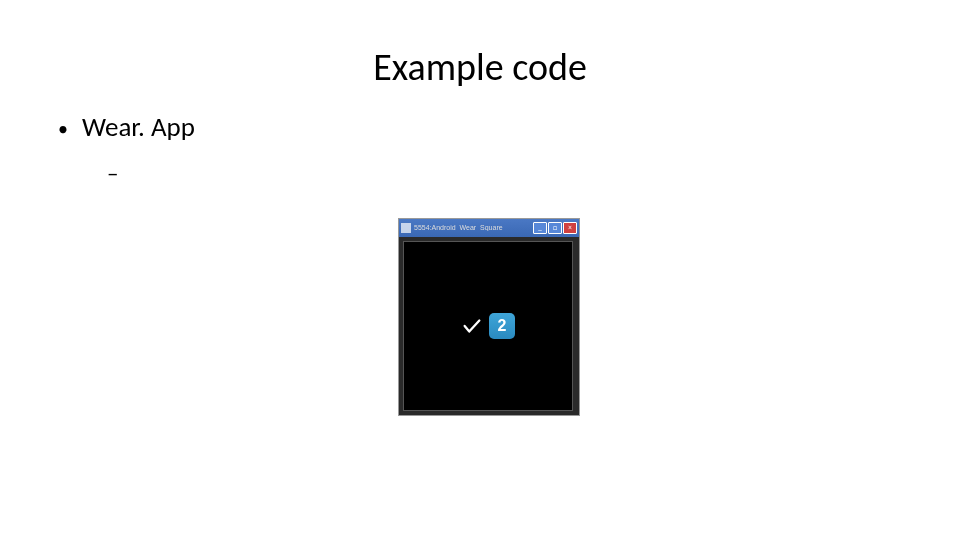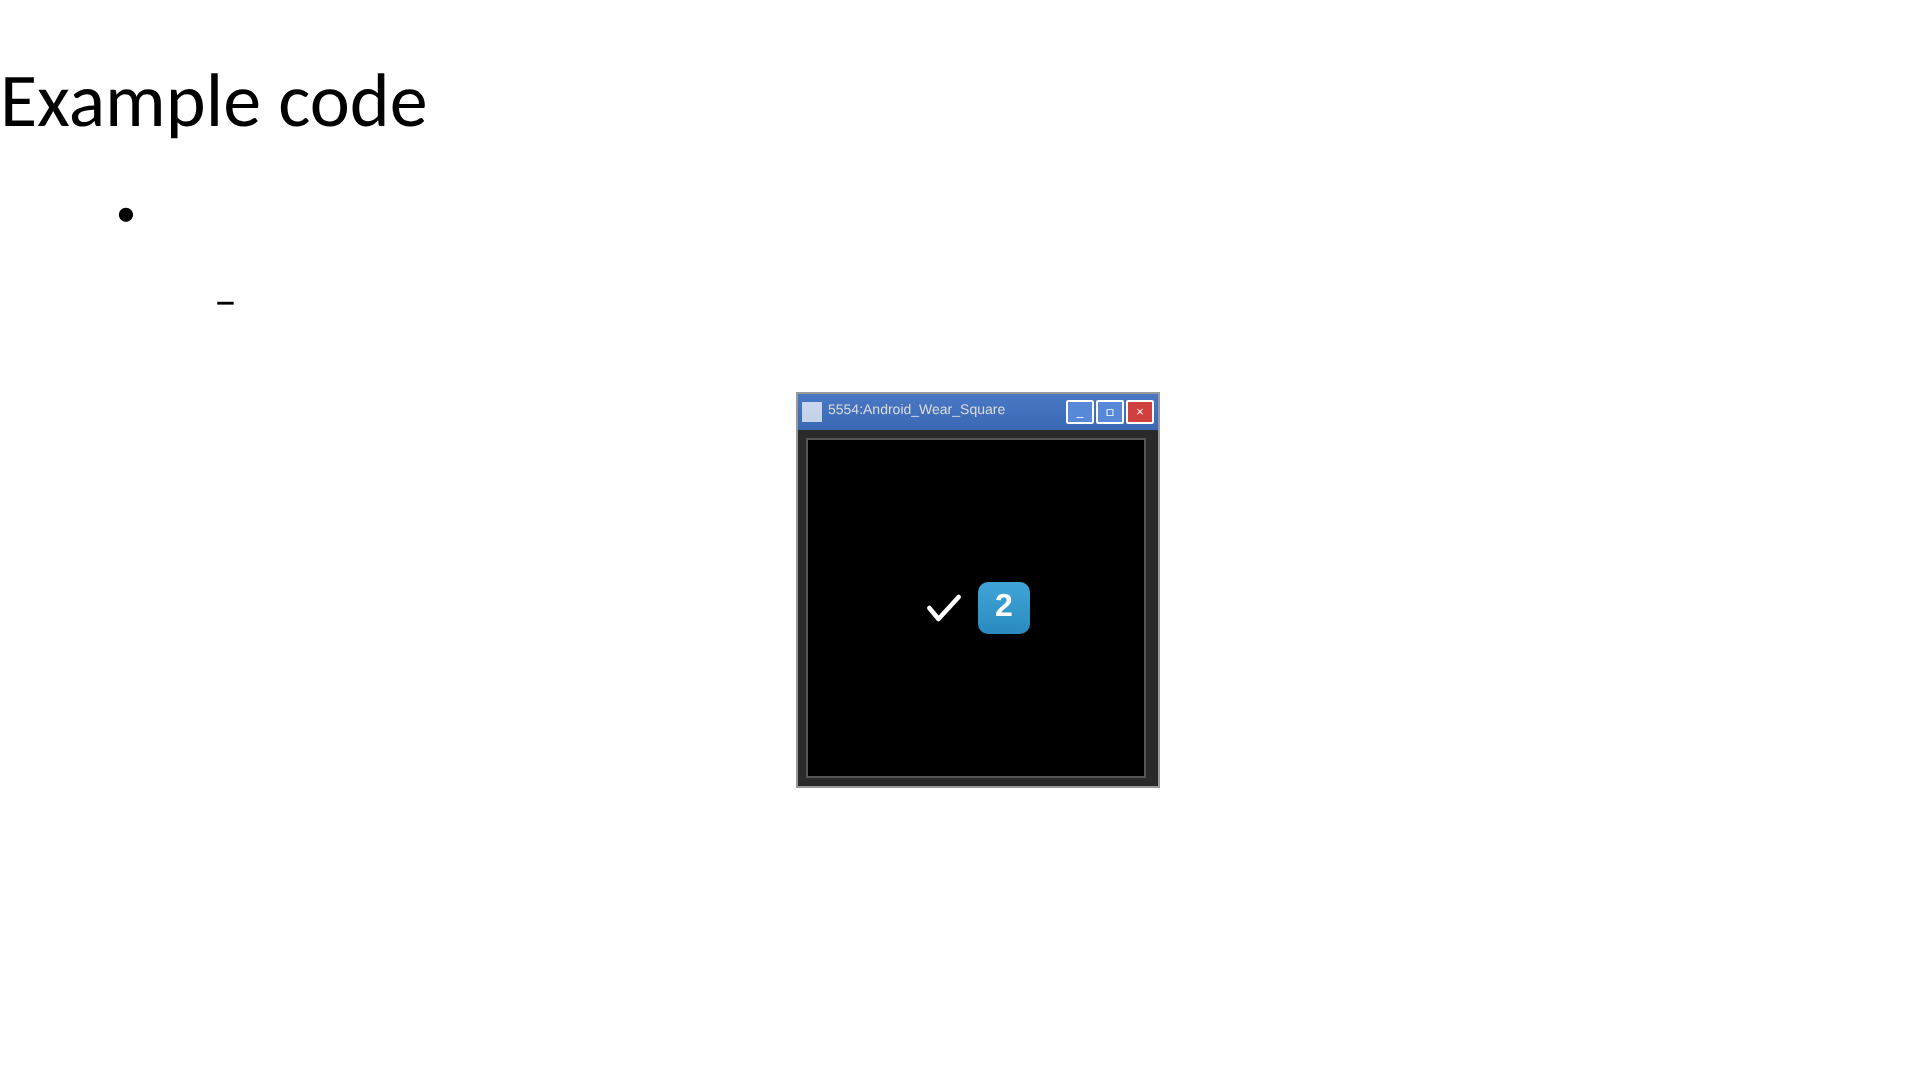--- a/index.html
+++ b/index.html
@@ -9,23 +9,24 @@
     }
     body {
       width: 960px;
       height: 540px;
       background: white;
       font-family: Calibri, Arial, sans-serif;
       color: #000;
       position: relative;
     }
     .slide-title {
+      text-align: center;
       font-size: 38px;
       font-weight: 400;
-      padding-top: 28px;
+      padding-top: 44px;
       padding-bottom: 20px;
     }
     .content {
       padding-left: 58px;
       padding-right: 40px;
     }
     .bullet-level-1 {
       display: flex;
       align-items: baseline;
       font-size: 27px;
@@ -150,20 +151,21 @@
     }
   </style>
 </head>
 <body>
 
 <h1 class="slide-title">Example code</h1>
 
 <div class="content">
   <div class="bullet-level-1">
     <span class="dot">•</span>
+    <span>Wear. App</span>
   </div>
   <div class="bullet-level-2">
     <span class="dash">–</span>
   </div>
 
   <div class="screenshot-container">
     <div class="app-window">
       <div class="titlebar">
         <div class="titlebar-left">
           <div class="titlebar-icon"></div>

